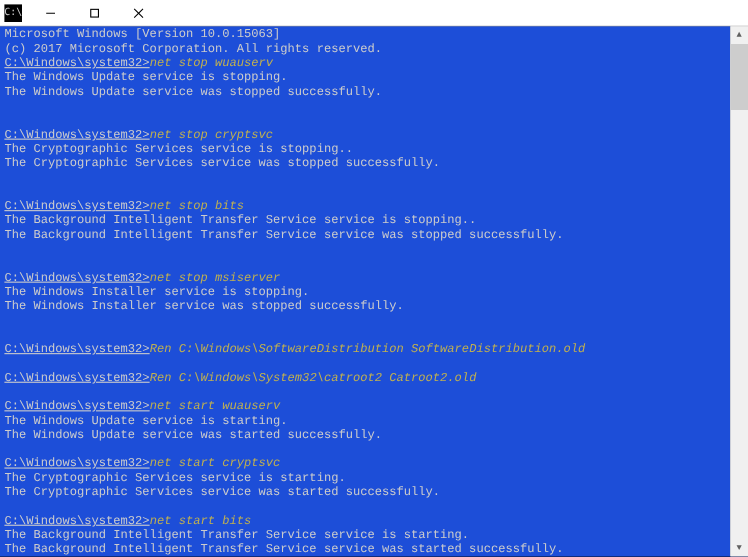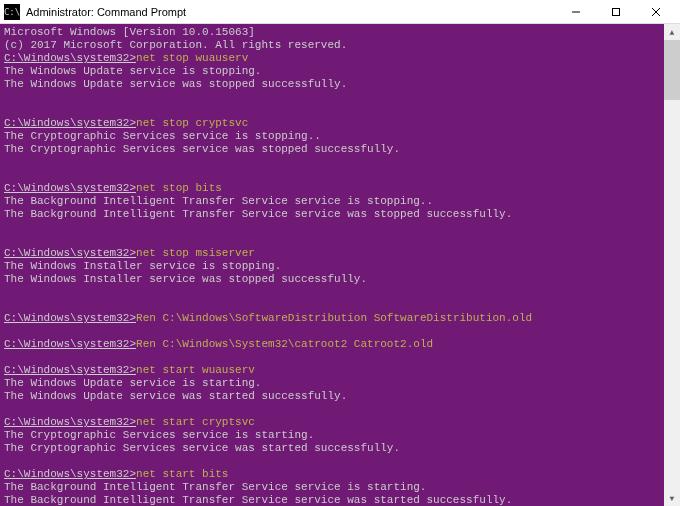--- a/index.html
+++ b/index.html
@@ -50,21 +50,21 @@
       font-size: 10px;
       color: #000;
     }
     .terminal-wrap {
       position: relative;
       height: 482px;
       display: flex;
     }
     .terminal {
       flex: 1;
-      background: #701a75;
+      background: #1d4ed8;
       color: #cccccc;
       padding: 2px 4px;
       line-height: 13px;
       font-size: 11px;
       white-space: pre;
       overflow: hidden;
     }
     .scrollbar {
       width: 16px;
       background: #f0f0f0;
@@ -90,29 +90,28 @@
     .scroll-thumb {
       position: absolute;
       top: 0;
       width: 16px;
       height: 60px;
       background: #cdcdcd;
     }
     .scroll-arrow.down { position: absolute; bottom: 0; }
     .line { display: block; }
     .prompt { color: #cccccc; text-decoration: underline; }
-    .cmd { color: #c0b050; }
+    .cmd { color: #c0b050; font-style: italic; }
     .blank { height: 13px; }
   </style>
 </head>
 <body>
 
 <div class="titlebar">
   <div class="titlebar-icon">C:\</div>
-  <div class="title-text">Administrator: Command Prompt</div>
   <div class="window-controls">
     <div class="win-btn">
       <svg width="10" height="10" viewBox="0 0 10 10">
           <line x1="1" y1="5" x2="9" y2="5" stroke="#000" stroke-width="1"></line>
         </svg>
     </div>
     <div class="win-btn">
       <svg width="10" height="10" viewBox="0 0 10 10">
           <rect x="1.5" y="1.5" width="7" height="7" fill="none" stroke="#000" stroke-width="1"></rect>
         </svg>

